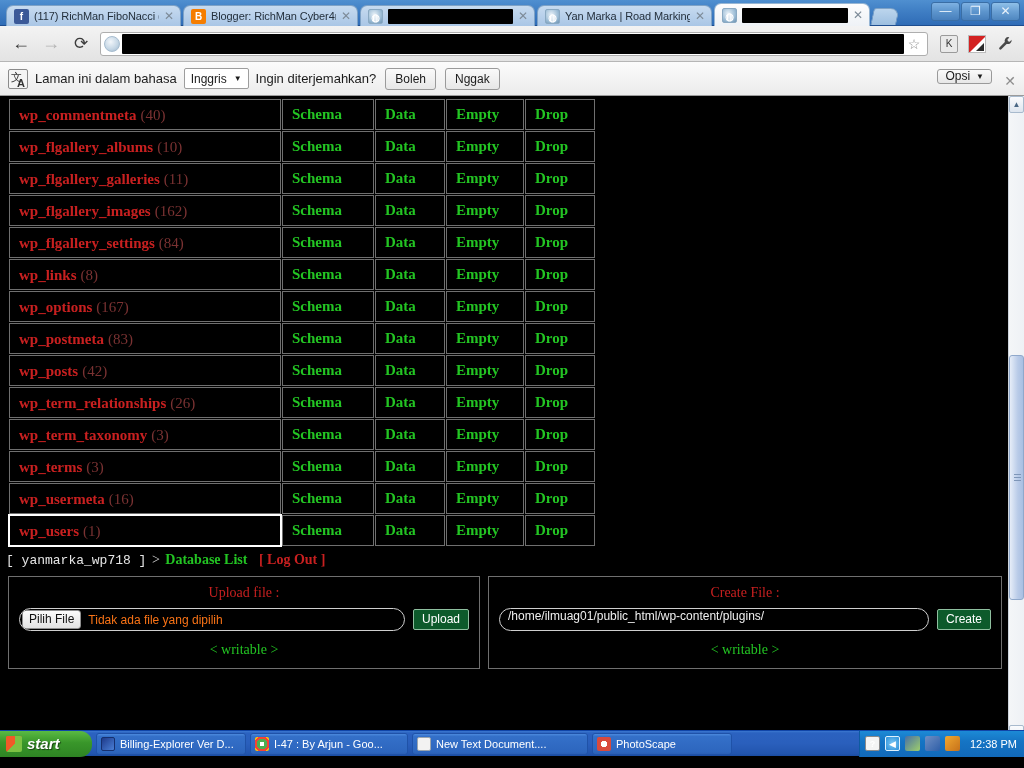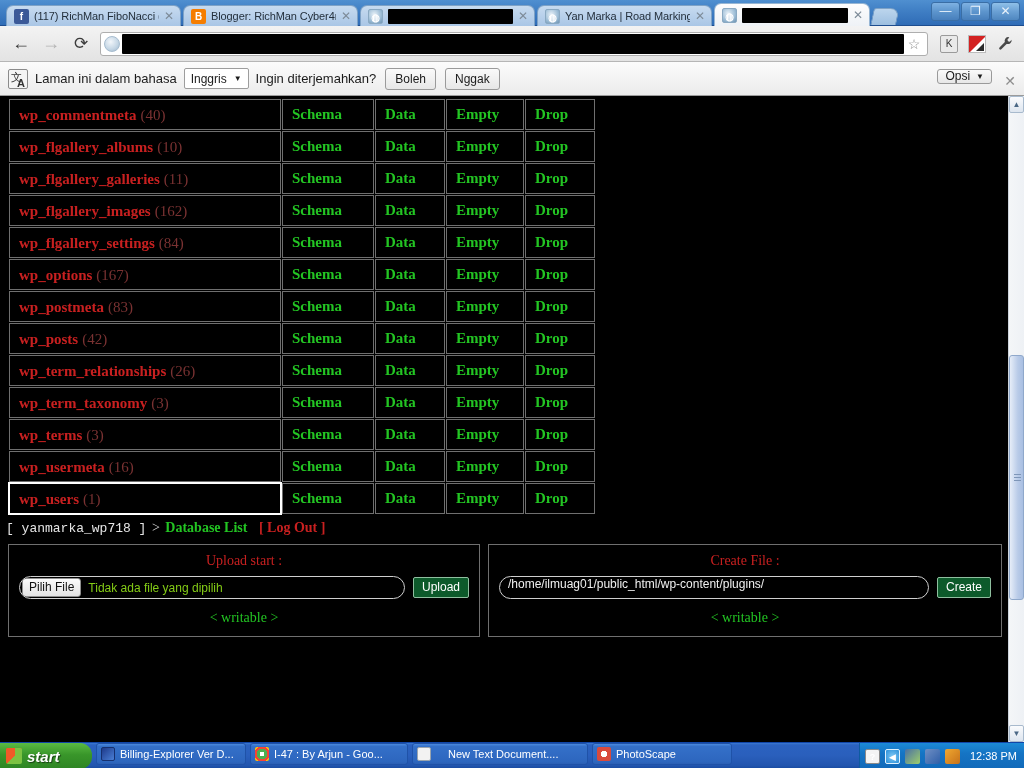--- a/index.html
+++ b/index.html
@@ -194,21 +194,21 @@
   .panel .prow { display:flex; align-items:center; justify-content:center; gap:8px; }
   .fileinput {
     flex:1 1 auto; height:23px; background:#000; border:1px solid #cfcfcf;
     border-radius:12px; display:flex; align-items:center; padding:1px 2px; overflow:hidden;
   }
   .pilih {
     flex:0 0 auto; height:19px; border:1px solid #8e8e8e; border-radius:3px;
     background: linear-gradient(to bottom,#fbfbfb,#e3e3e3);
     font-size:12px; color:#111; padding:0 6px; line-height:17px;
   }
-  .filetext { font-size:12px; color:#84cc16; margin-left:7px; white-space:nowrap; }
+  .filetext { font-size:12px; color:#f97316; margin-left:7px; white-space:nowrap; }
   .textinput {
     flex:1 1 auto; height:23px; background:#000; border:1px solid #cfcfcf;
     border-radius:12px; display:flex; align-items:flex-start; padding:0 8px; overflow:hidden;
   }
   .textinput span { font-size:12px; color:#f0f0f0; white-space:nowrap; }
   .gbtn {
     flex:0 0 auto; height:21px; background:#0d5a2b; border:1px solid #8fbf9f;
     color:#ffffff; font-size:12px; padding:0 8px; line-height:19px; border-radius:2px;
   }
   .writable {
@@ -235,24 +235,24 @@
     background: linear-gradient(to right,#e6edf8,#b9cbe8 60%,#a9bfe2);
     border:1px solid #8fa8cb; border-radius:3px;
   }
   .pscroll .thumb .grip {
     position:absolute; left:4px; top:50%; margin-top:-4px; width:7px; height:8px;
     background: repeating-linear-gradient(to bottom,#7e96b8 0 1px, transparent 1px 3px);
   }
 
   
   #taskbar {
-    position:absolute; left:0; bottom:0; width:1024px; height:26px;
+    position:absolute; left:0; bottom:12px; width:1024px; height:26px;
     background: linear-gradient(to bottom,#3b78d0 0%, #2b62c0 8%, #2a5fbc 50%, #2255ae 90%, #1a4ca2 100%);
     border-top:1px solid #1045a8;
-    display:flex; align-items:flex-start;
+    display:flex; align-items:center;
   }
   .startbtn {
     width:92px; height:26px; flex:0 0 92px;
     background: linear-gradient(to bottom,#5aba43 0%, #39962a 45%, #2e8423 100%);
     border-radius:0 12px 12px 0;
     display:flex; align-items:center; padding-left:6px;
     font-style:italic; font-weight:bold; font-size:15px; color:#fff;
     text-shadow:1px 1px 1px rgba(0,0,0,.55);
   }
   .startbtn .flag {
@@ -424,20 +424,27 @@
             <td class="act c4">Drop</td>
           </tr>
           <tr>
             <td class="tname"><span class="nm">wp_flgallery_settings</span><span class="cnt">(84)</span></td>
             <td class="act c1">Schema</td>
             <td class="act c2">Data</td>
             <td class="act c3">Empty</td>
             <td class="act c4">Drop</td>
           </tr>
           <tr>
+            <td class="tname"><span class="nm">wp_links</span><span class="cnt">(8)</span></td>
+            <td class="act c1">Schema</td>
+            <td class="act c2">Data</td>
+            <td class="act c3">Empty</td>
+            <td class="act c4">Drop</td>
+          </tr>
+          <tr>
             <td class="tname"><span class="nm">wp_options</span><span class="cnt">(167)</span></td>
             <td class="act c1">Schema</td>
             <td class="act c2">Data</td>
             <td class="act c3">Empty</td>
             <td class="act c4">Drop</td>
           </tr>
           <tr>
             <td class="tname"><span class="nm">wp_postmeta</span><span class="cnt">(83)</span></td>
             <td class="act c1">Schema</td>
             <td class="act c2">Data</td>
@@ -492,21 +499,21 @@
     <div class="statusline">
       <span class="db">[ yanmarka_wp718 ]</span>
       <span class="gt">&gt;</span>
       <span class="dblist">Database List</span>
       <span class="logout">[ Log Out ]</span>
     </div>
 
     <div class="panels">
 
       <div class="panel upload">
-        <div class="ptitle">Upload start :</div>
+        <div class="ptitle">Upload file :</div>
         <div class="prow">
           <div class="fileinput">
             <span class="pilih">Pilih File</span>
             <span class="filetext">Tidak ada file yang dipilih</span>
           </div>
           <div class="gbtn">Upload</div>
         </div>
         <div class="writable">&lt; writable &gt;</div>
       </div>
 
@@ -541,21 +548,21 @@
   </div>
 
   <div class="tbtask" style="width:150px;">
     <span class="ti ti-billing"></span>
     <span class="tl">Billing-Explorer Ver D...</span>
   </div>
   <div class="tbtask" style="width:158px;">
     <span class="ti ti-chrome"></span>
     <span class="tl">I-47 : By Arjun - Goo...</span>
   </div>
-  <div class="tbtask" style="width:176px;gap:12px;">
+  <div class="tbtask" style="width:176px;">
     <span class="ti ti-txt"></span>
     <span class="tl">New Text Document....</span>
   </div>
   <div class="tbtask" style="width:140px;">
     <span class="ti ti-photo"></span>
     <span class="tl">PhotoScape</span>
   </div>
 
   <div class="tray">
     <span class="tr-ico tr-help">?</span>

